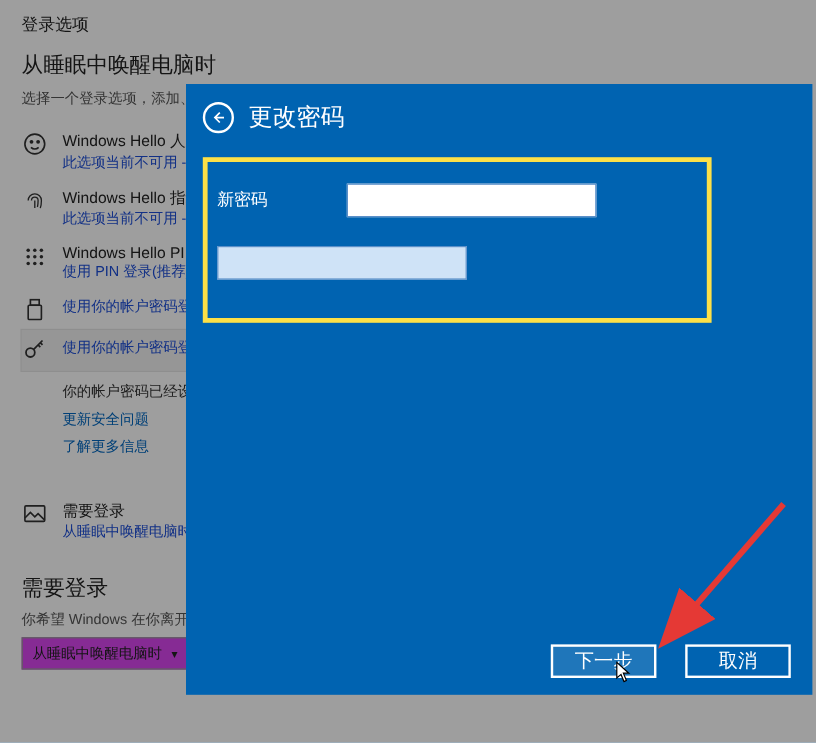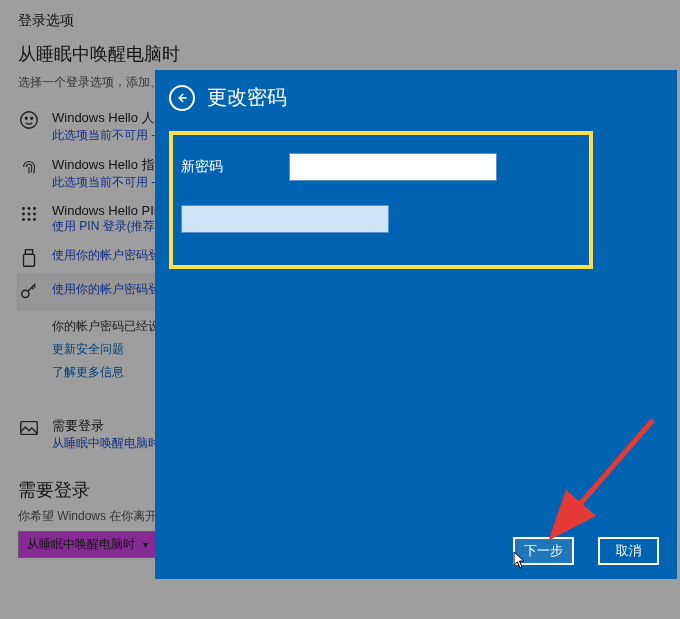--- a/index.html
+++ b/index.html
@@ -35,21 +35,21 @@
   .modal-title { font-size:20px; font-weight:400;text-align:right;}
   .form { padding: 10px 14px; }
   .highlight-box { border:4px solid #fde047; padding:8px 8px; width: 424px; margin-left: 0; }
   .form-row { display:flex; align-items:center; margin: 10px 0 24px 0; }
   .form-label { width:108px; font-size:14px; color:#fff; }
   .form-input { flex:0 0 208px; height:28px; border:none; outline:none; padding:0 6px; font-size:13px; color:#000; }
   .input-white { background:#ffffff; border:1px solid #5a8fc9;}
   .input-light { background:#cfe3f7; border:1px solid #5a8fc9;}
   
   .modal-foot { position:absolute; right:18px; bottom:14px; display:flex; gap:24px;}
-  .btn { width:61px; height:28px; border:2px solid #fff; background:transparent; color:#fff; font-size:13px; cursor:pointer; display:flex; align-items:center; justify-content:center;}
+  .btn { width:88px; height:28px; border:2px solid #fff; background:transparent; color:#fff; font-size:16px; cursor:pointer; display:flex; align-items:center; justify-content:center;}
   .btn.primary { background: rgba(255,255,255,0.12);}
   
   .arrow-svg { position:absolute; left:0; top:0; width:680px; height:619px; pointer-events:none;}
   
   .cursor { position:absolute; width:14px; height:18px; pointer-events:none;}
 </style>
 </head>
 <body>
 
 <div class="bg-page">

